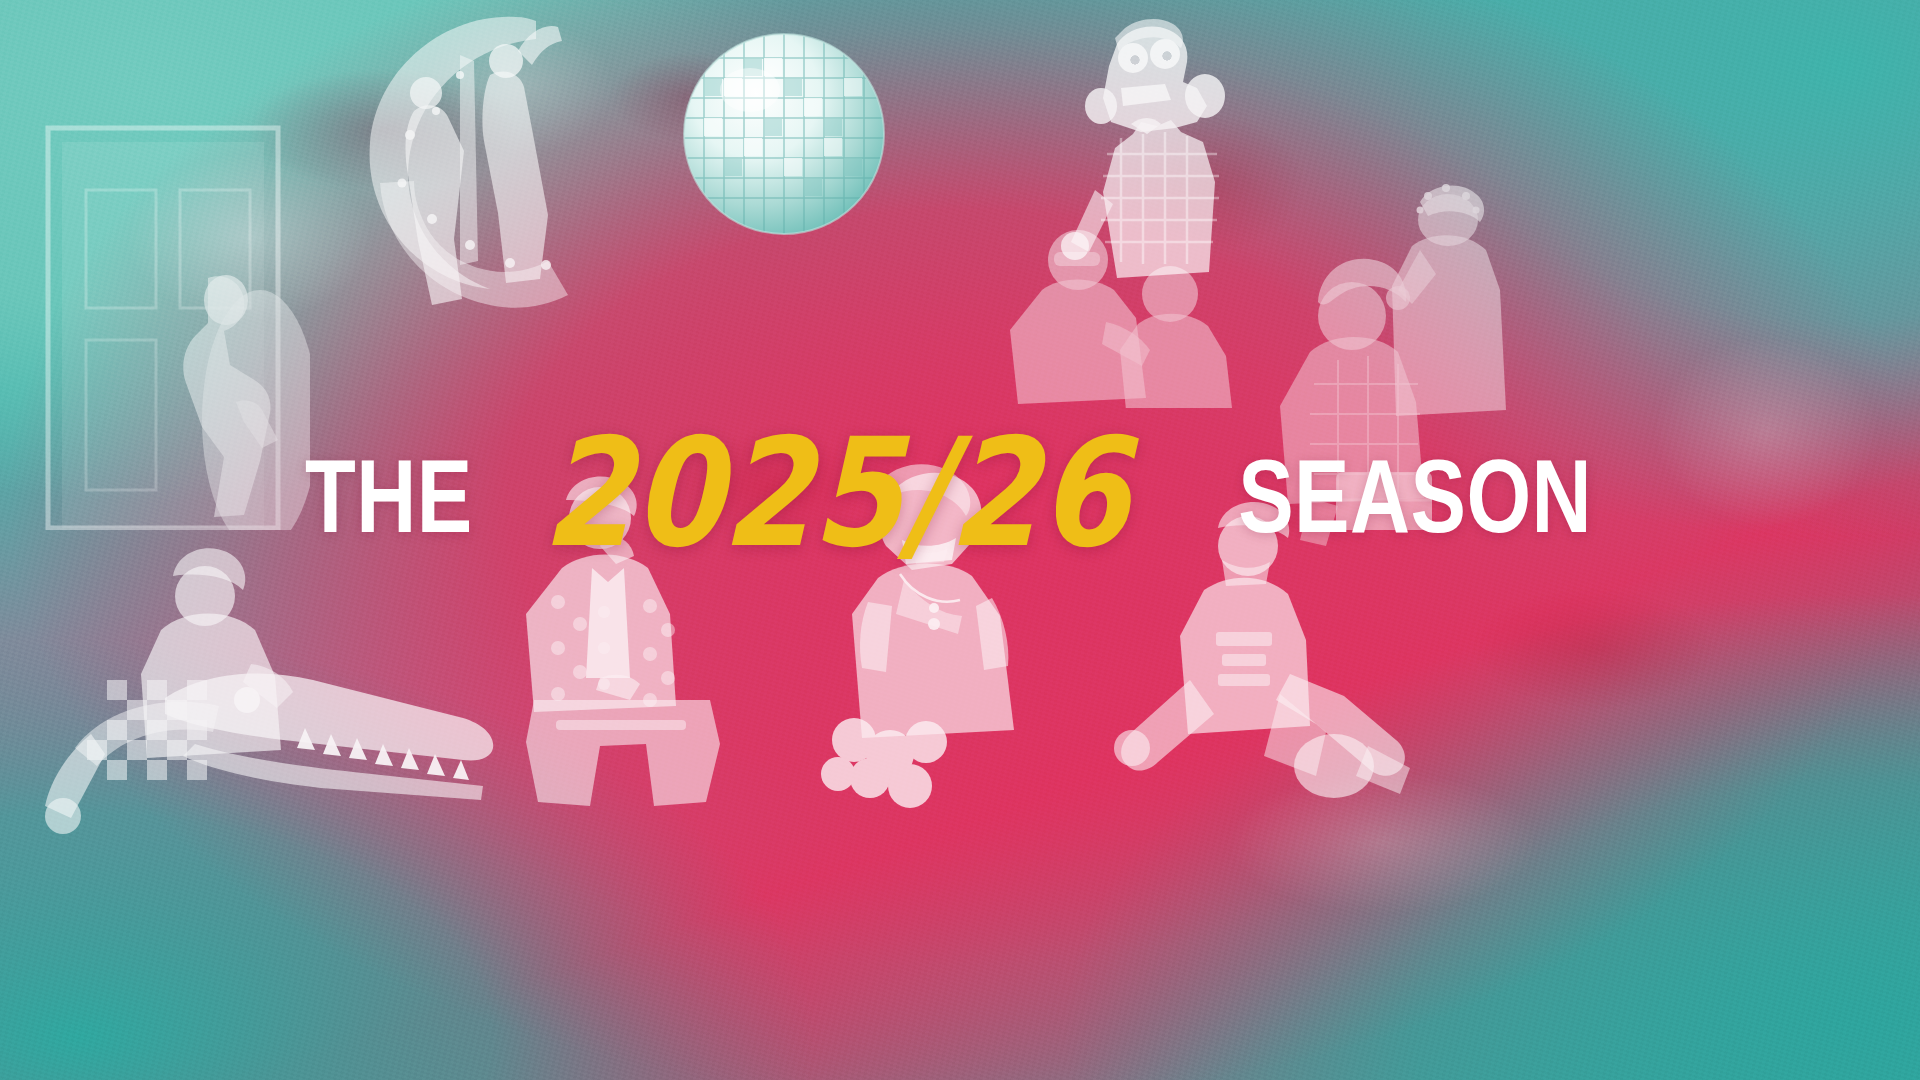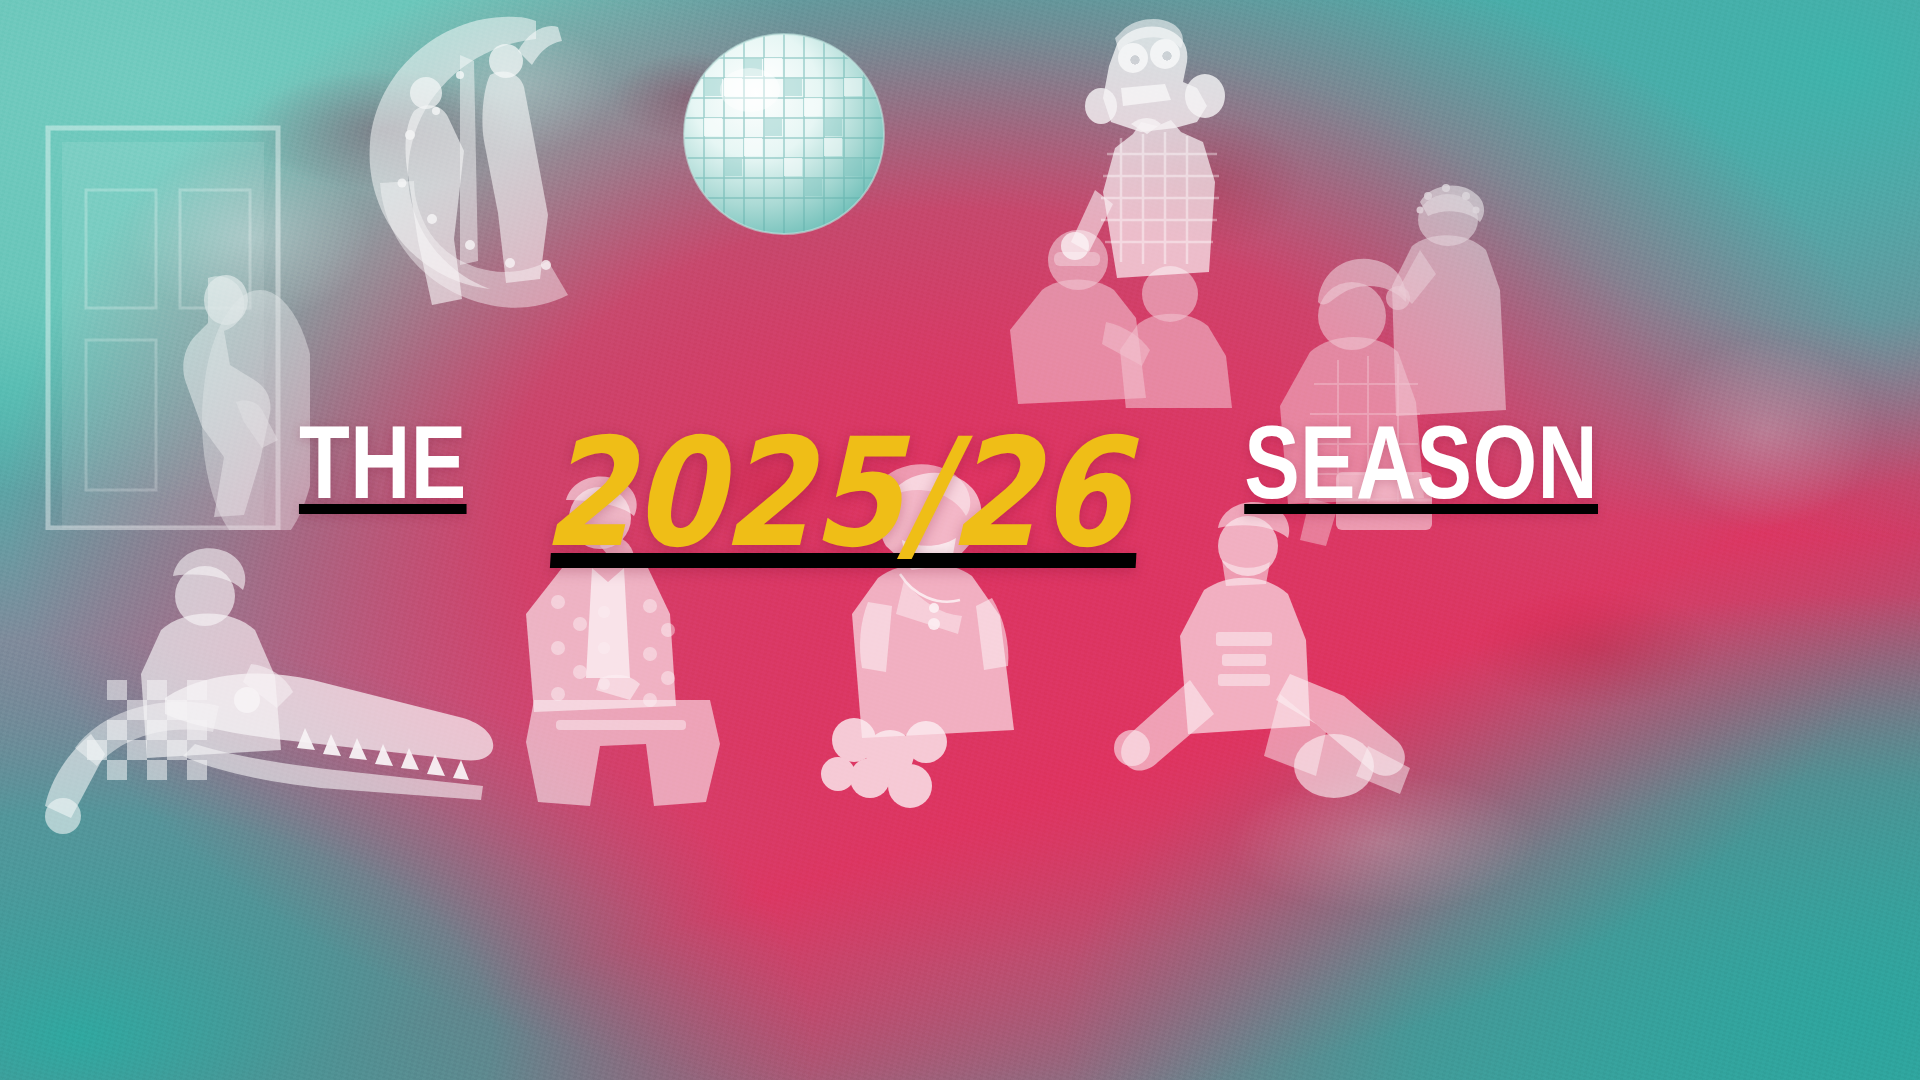--- a/index.html
+++ b/index.html
@@ -43,22 +43,22 @@
   }
 
   
   .fig{position:absolute;}
   .duo-light{filter:grayscale(1) contrast(1.1) brightness(1.45);opacity:.92;mix-blend-mode:screen;}
   .duo-soft {filter:grayscale(1) contrast(1.05) brightness(1.3);opacity:.85;mix-blend-mode:screen;}
 
   
   .headline{
     position:absolute;left:0;right:0;top:418px;
-    display:flex;align-items:flex-start;justify-content:center;gap:16px;
-    z-index:40;pointer-events:none;text-decoration:underline;
+    display:flex;align-items:flex-end;justify-content:center;gap:10px;
+    z-index:40;pointer-events:none;
   }
   .h-word{
     font-family:"Liberation Sans",sans-serif;
     font-weight:700;font-size:104px;line-height:.86;
     letter-spacing:.5px;color:#ffffff;
     transform:scaleX(.80);transform-origin:center bottom;
     text-shadow:0 2px 12px rgba(120,10,45,.22);
     white-space:nowrap;
   }
   .h-script{

